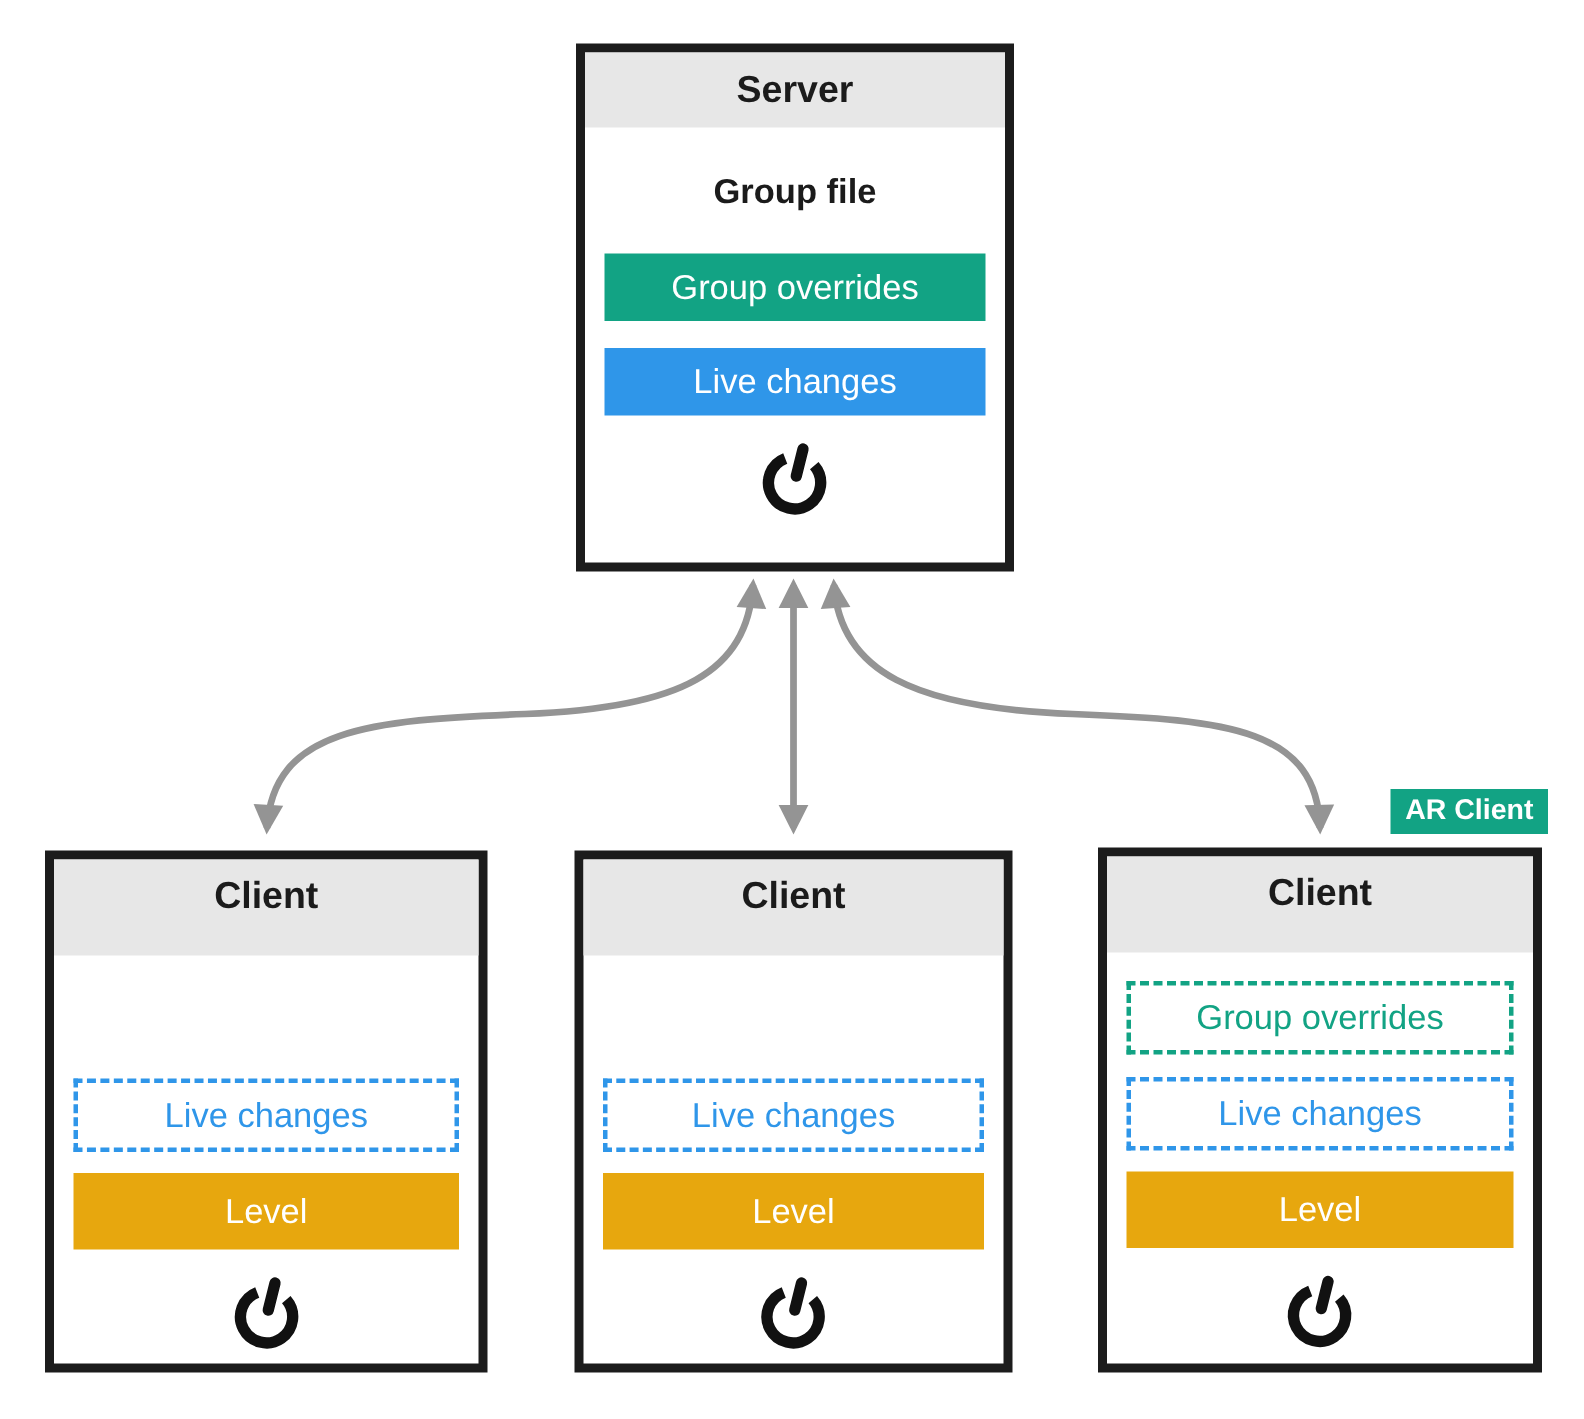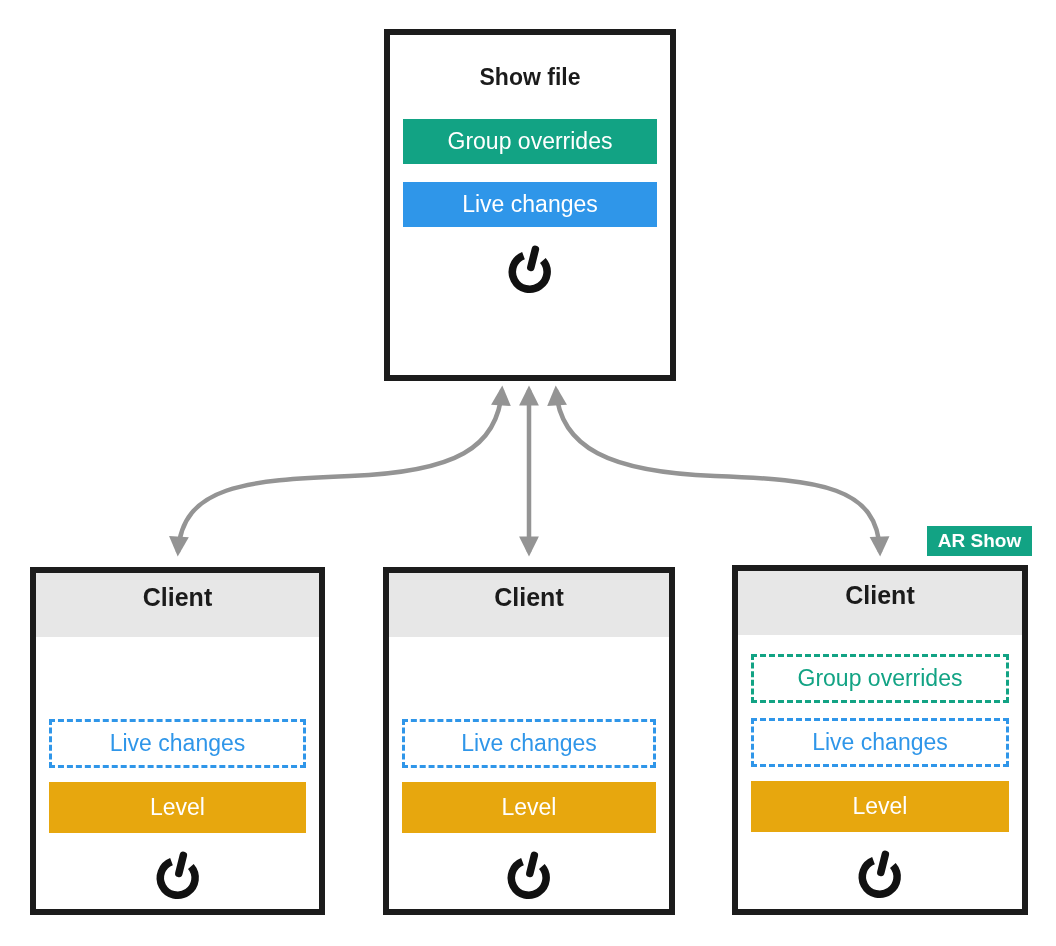--- a/index.html
+++ b/index.html
@@ -114,21 +114,24 @@
       <marker id="ah" viewBox="0 0 20 20" refX="15" refY="10" markerWidth="22" markerHeight="22" markerUnits="userSpaceOnUse" orient="auto-start-reverse">
         <path d="M1,1 L19,10 L1,19 Z" fill="#949494"></path>
       </marker>
     </defs>
     <path d="M502,390 C498,448 455,472 350,476 C245,480 182,486 178,552" fill="none" stroke="#949494" stroke-width="4.5" marker-start="url(#ah)" marker-end="url(#ah)"></path>
     <path d="M529,390 L529,552" fill="none" stroke="#949494" stroke-width="4.5" marker-start="url(#ah)" marker-end="url(#ah)"></path>
     <path d="M556,390 C560,448 610,472 715,476 C820,480 878,486 880,552" fill="none" stroke="#949494" stroke-width="4.5" marker-start="url(#ah)" marker-end="url(#ah)"></path>
   </svg>
 
   <section class="node server">
-    <div class="plain-label">Show file</div>
+    <div class="node-header">
+      <span>Server</span>
+    </div>
+    <div class="plain-label">Group file</div>
     <div class="chip solid-green chip-1">Group overrides</div>
     <div class="chip solid-blue chip-2">Live changes</div>
     <div class="power-wrap">
       <svg viewBox="0 0 100 100">
         <g transform="rotate(14 50 53)" stroke="#111111" fill="none">
           <path d="M67.2 30.4 A30 30 0 1 1 32.8 30.4" stroke-width="13"></path>
           <line x1="50" y1="15" x2="50" y2="47" stroke-width="13" stroke-linecap="round"></line>
         </g>
       </svg>
     </div>
@@ -176,15 +179,15 @@
     <div class="power-wrap">
       <svg viewBox="0 0 100 100">
         <g transform="rotate(14 50 53)" stroke="#111111" fill="none">
           <path d="M67.2 30.4 A30 30 0 1 1 32.8 30.4" stroke-width="13"></path>
           <line x1="50" y1="15" x2="50" y2="47" stroke-width="13" stroke-linecap="round"></line>
         </g>
       </svg>
     </div>
   </section>
 
-  <div class="ar-badge">AR Show</div>
+  <div class="ar-badge">AR Client</div>
 
 </div>
 
 </body></html>

